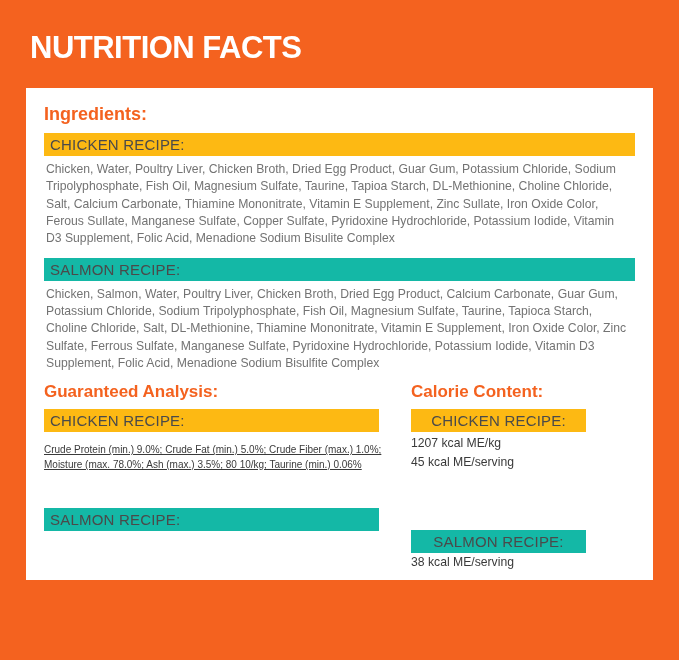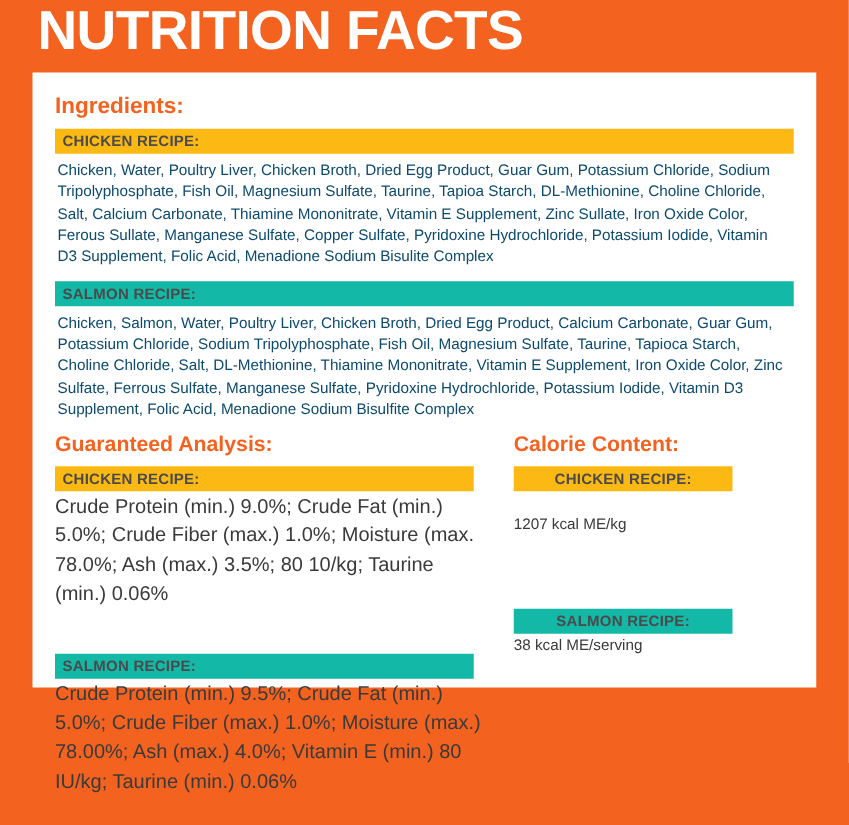--- a/index.html
+++ b/index.html
@@ -14,61 +14,62 @@
     color: #3a3a3a;
     overflow: hidden;
   }
   .page {
     position: relative;
     width: 679px;
     height: 660px;
     box-sizing: border-box;
   }
   .title {
-    font-size: 44px;
+    font-size: 31px;
     font-weight: bold;
     color: #ffffff;
     letter-spacing: -0.5px;
     padding: 2px 0 0 30px;
     line-height: 1.05;
+    margin-top: 30px;
   }
   .card {
     position: absolute;
     left: 26px;
     top: 58px;
     width: 627px;
     height: 492px;
     background: #ffffff;
     box-sizing: border-box;
     padding: 14px 18px 10px 18px;
   }
   .section-head {
     font-size: 18px;
     font-weight: bold;
     color: #F4621F;
     margin: 2px 0 8px 0;
   }
   .bar {
-    font-size: 12px;
-    font-weight: bold;
+    font-size: 15px;
+    font-weight: normal;
     color: #4a4a4a;
     padding: 3px 0 3px 6px;
     box-sizing: border-box;
     letter-spacing: 0.2px;
   }
   .bar-chicken {
     background: #FDB913;
   }
   .bar-salmon {
     background: #14b8a6;
   }
   .body-text {
     font-size: 12.2px;
     line-height: 1.42;
-    color: #0c4a6e;
+    color: #737373;
     padding: 5px 2px 0 2px;
     text-align: left;
   }
   .ing-block {
     margin-bottom: 10px;
   }
   .cols {
     display: flex;
     gap: 22px;
   }
@@ -81,28 +82,29 @@
   }
   .ga-bar {
     width: 335px;
   }
   .cc-bar {
     width: 175px;
     text-align: center;
     padding-left: 0;
   }
   .ga-text {
-    font-size: 16px;
+    font-size: 10px;
     line-height: 1.45;
-    padding-top: 1px;
+    padding-top: 11px;
+    text-decoration: underline;
   }
   .cc-text {
     font-size: 12.2px;
     line-height: 1.45;
-    padding-top: 18px;
+    padding-top: 3px;
   }
   .spacer-sm {
     height: 36px;
   }
   .spacer-cc {
     height: 58px;
   }
   .sub-head {
     font-size: 17px;
     font-weight: bold;
@@ -138,30 +140,30 @@
 
         <div>
           <div class="bar bar-chicken ga-bar">CHICKEN RECIPE:</div>
           <div class="ga-text">Crude Protein (min.) 9.0%; Crude Fat (min.) 5.0%; Crude Fiber (max.) 1.0%; Moisture (max. 78.0%; Ash (max.) 3.5%; 80 10/kg; Taurine (min.) 0.06%</div>
         </div>
 
         <div class="spacer-sm"></div>
 
         <div>
           <div class="bar bar-salmon ga-bar">SALMON RECIPE:</div>
-          <div class="ga-text">Crude Protein (min.) 9.5%; Crude Fat (min.) 5.0%; Crude Fiber (max.) 1.0%; Moisture (max.) 78.00%; Ash (max.) 4.0%; Vitamin E (min.) 80 IU/kg; Taurine (min.) 0.06%</div>
         </div>
       </div>
 
       <div class="col-right">
         <div class="sub-head">Calorie Content:</div>
 
         <div>
           <div class="bar bar-chicken cc-bar">CHICKEN RECIPE:</div>
           <div class="cc-text">1207 kcal ME/kg</div>
+          <div class="cc-text" style="padding-top:1px">45 kcal ME/serving</div>
         </div>
 
         <div class="spacer-cc"></div>
 
         <div>
           <div class="bar bar-salmon cc-bar">SALMON RECIPE:</div>
           <div class="cc-text" style="padding-top:1px">38 kcal ME/serving</div>
         </div>
       </div>
 

